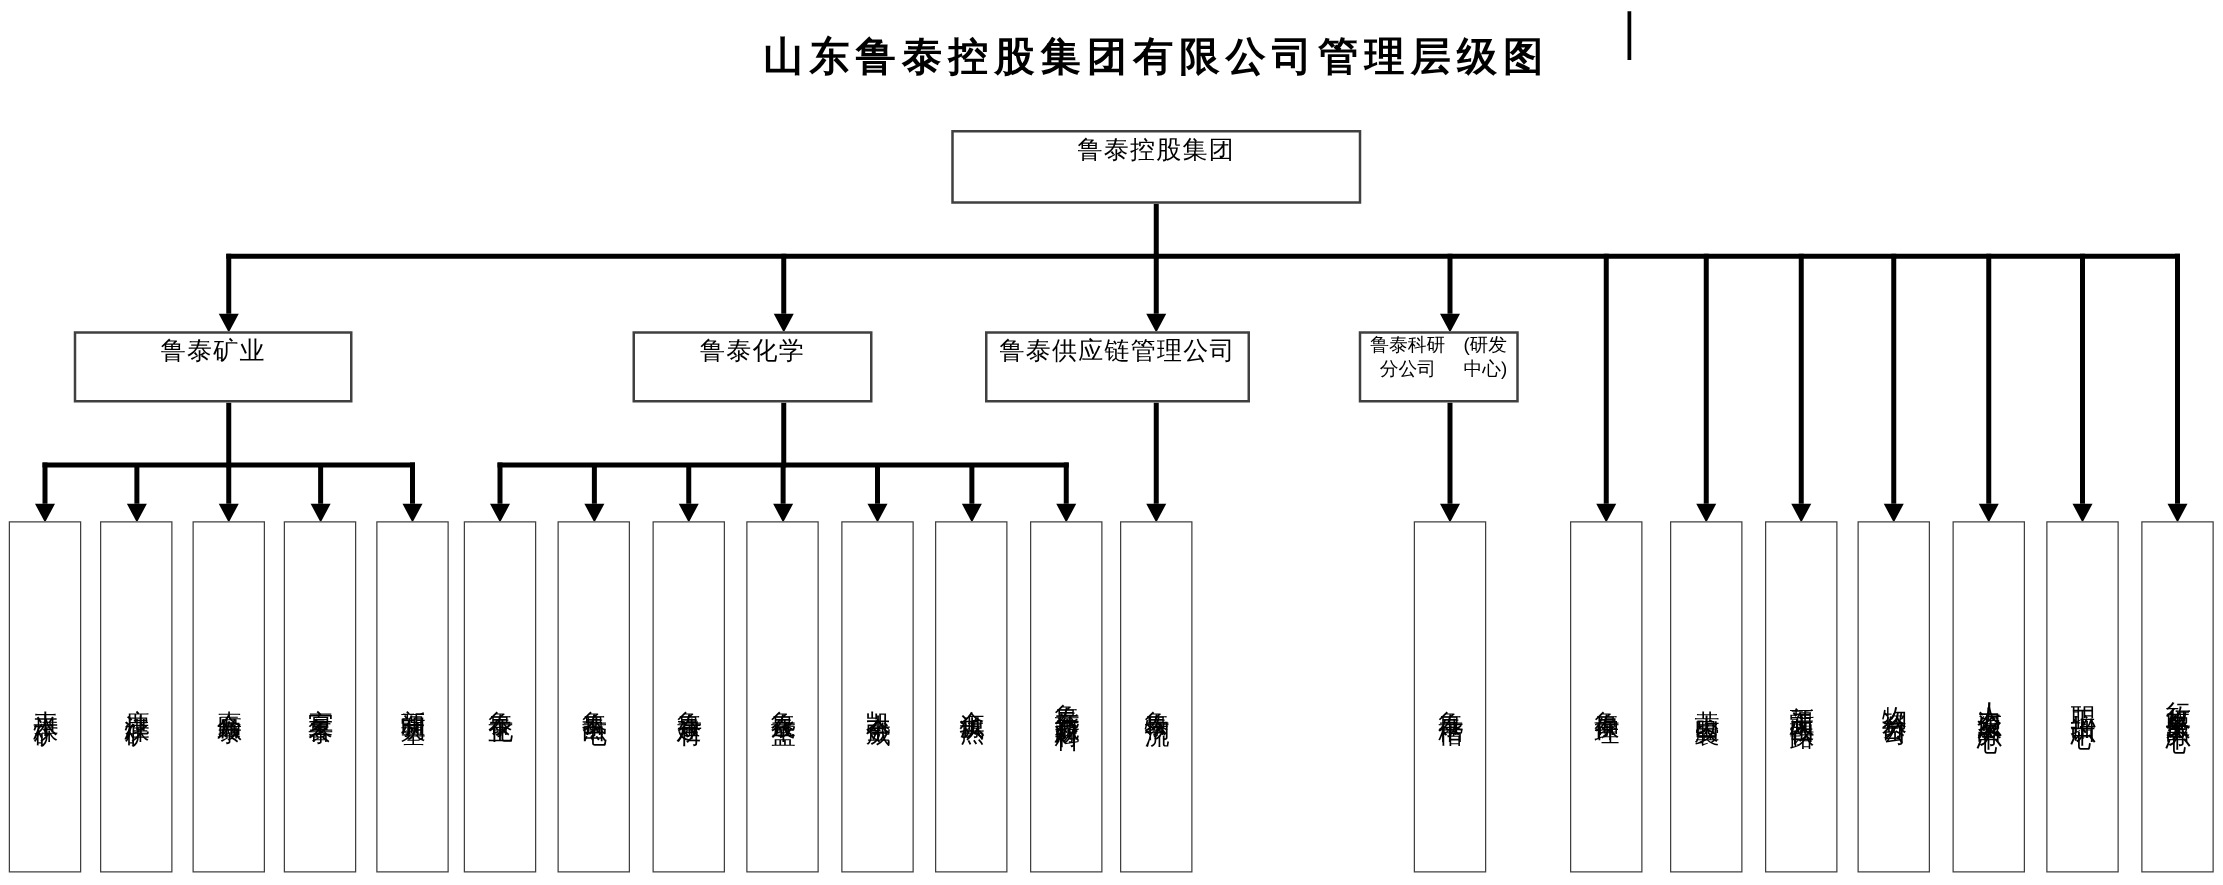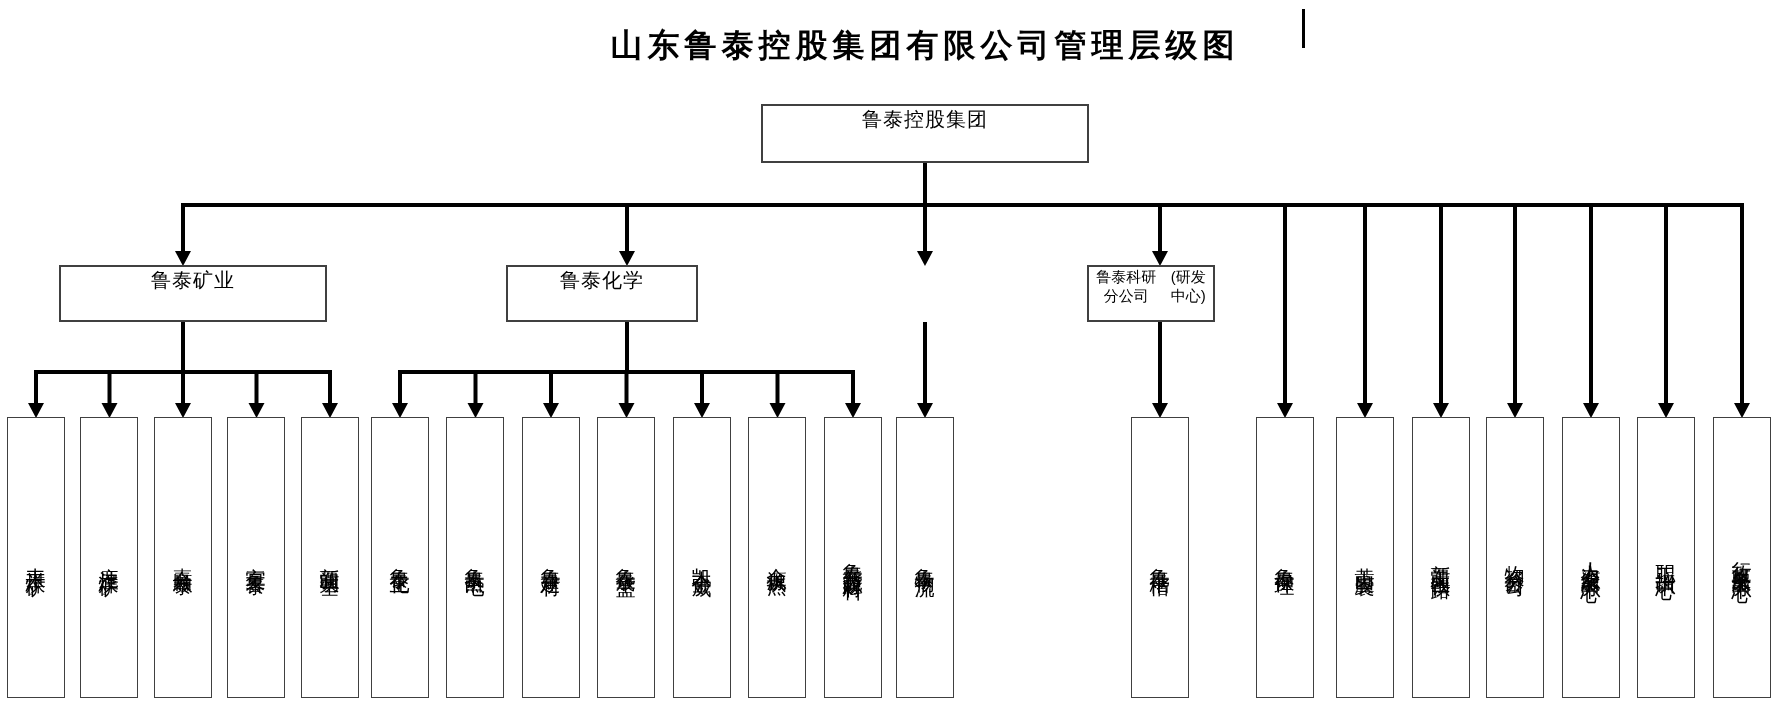--- a/index.html
+++ b/index.html
@@ -15,21 +15,21 @@
     white-space:nowrap;color:#000;margin-top:18px;
   }
   .cursor{position:absolute;left:1302px;top:9px;width:3px;height:39px;background:#000;}
   
   .node{
     position:absolute;background:#fff;border:2px solid #404040;box-sizing:border-box;
     display:flex;align-items:flex-start;justify-content:center;text-align:center;
   }
   .root-box{left:761px;top:104px;width:328px;height:59px;font-size:20px;letter-spacing:1px;}
   .l2-box{top:265px;height:57px;font-size:20px;letter-spacing:1px;}
-  .l2-mining{left:59px;width:268px;}
+  .l2-mining{left:59px;width:223px;}
   .l2-chemistry{left:506px;width:192px;}
   .l2-supply{left:788px;width:212px;}
   .l2-research{left:1087px;width:128px;font-size:15px;line-height:19px;letter-spacing:0;flex-direction:row;}
   
   .vbox{
     position:absolute;top:417px;width:58px;height:281px;background:#fff;
     border:1.5px solid #404040;box-sizing:border-box;
     display:flex;align-items:center;justify-content:center;
   }
   .vbox span{
@@ -117,20 +117,23 @@
   <div class="node root-box">
     <span>鲁泰控股集团</span>
   </div>
 
   <div class="node l2-box l2-mining">
     <span>鲁泰矿业</span>
   </div>
   <div class="node l2-box l2-chemistry">
     <span>鲁泰化学</span>
   </div>
+  <div class="node l2-box l2-supply">
+    <span>鲁泰供应链管理公司</span>
+  </div>
   <div class="node l2-box l2-research">
     <span>鲁泰科研分公司</span>
     <span>(研发中心)</span>
   </div>
 
   <div class="vbox" style="left:7px">
       <span>太平煤矿</span>
     </div>
   <div class="vbox" style="left:80px">
       <span>鹿洼煤矿</span>

